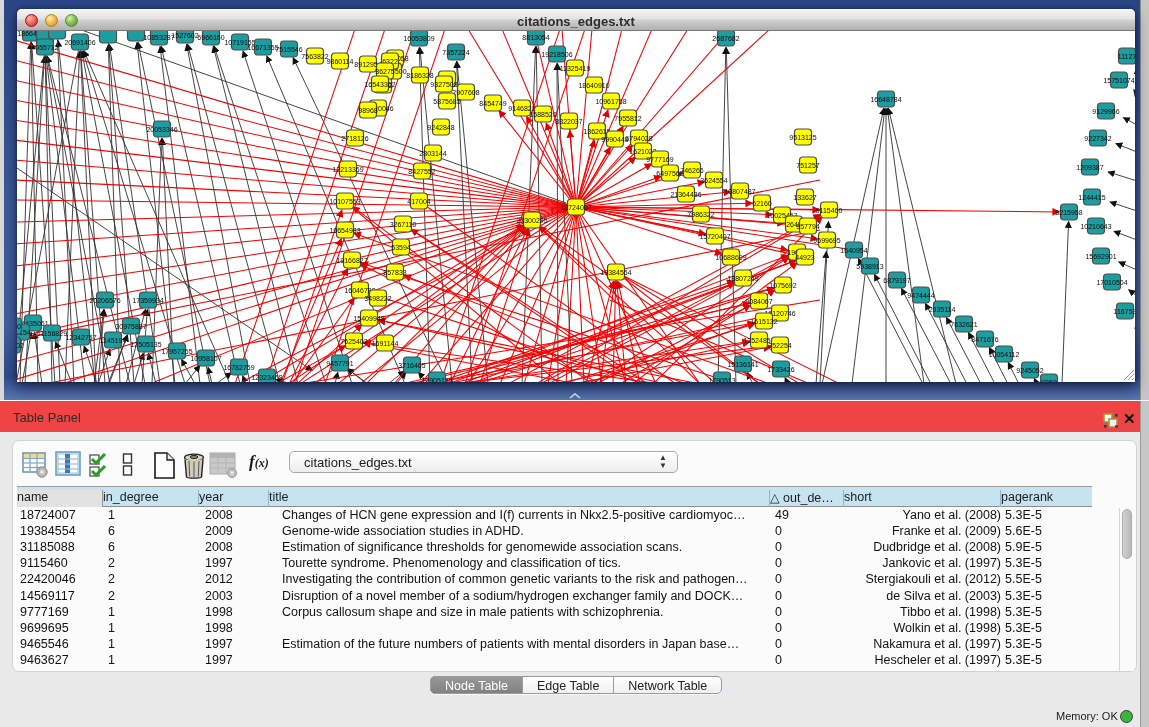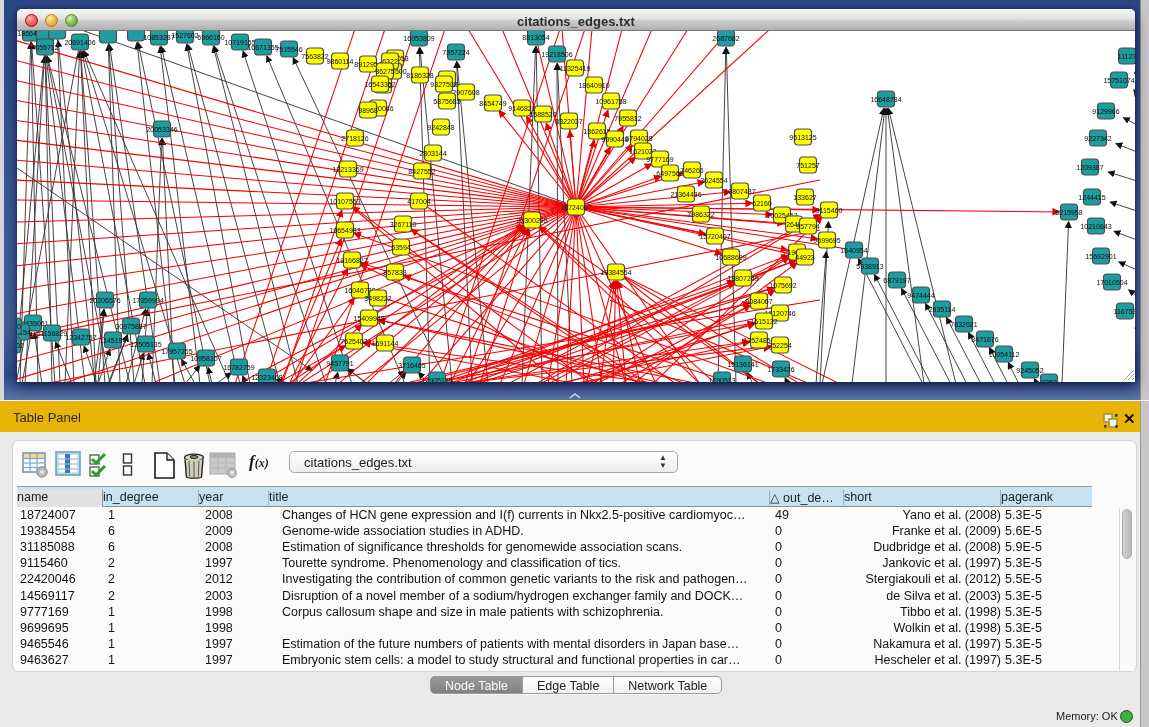--- a/index.html
+++ b/index.html
@@ -8,21 +8,21 @@
 .win{position:absolute;left:17px;top:9px;width:1118px;height:373px;border-radius:5px 5px 0 0;background:#fff;box-shadow:0 6px 14px rgba(0,0,25,.55),0 0 4px rgba(0,0,0,.4)}
 .tbar{position:absolute;left:0;top:0;width:100%;height:22px;border-radius:5px 5px 0 0;background:linear-gradient(180deg,#ffffff 0%,#f2f2f2 8%,#e3e3e3 45%,#cfcfcf 55%,#b0b0b0 100%);border-bottom:1px solid #777}
 .tbar .title{position:absolute;left:0;right:0;top:4.5px;text-align:center;font-size:13px;font-weight:bold;color:#2e2e2e}
 .tl{position:absolute;top:5px;width:13px;height:13px;border-radius:50%;}
 .tl.r{left:8px;background:radial-gradient(circle at 35% 30%,#ffb3a6,#ec5f50 55%,#b33325);border:1px solid #a03}
 .tl.y{left:28px;background:radial-gradient(circle at 35% 30%,#ffe9b0,#eeb440 55%,#c2822a);border:1px solid #a80}
 .tl.g{left:48px;background:radial-gradient(circle at 35% 30%,#d3f0a8,#7ab94a 55%,#4f8f2f);border:1px solid #583}
 .canvas{position:absolute;left:0;top:22px;width:1118px;height:351px;background:#fff;overflow:hidden}
 .panel{position:absolute;left:0;top:400px;width:1149px;height:327px;background:#e9e9e9;border-top:1px solid #f6f6f6}
 .panel .redge{position:absolute;left:1140px;top:0;width:9px;height:327px;background:#c6c6c6;border-left:1px solid #9a9a9a;z-index:9}
-.ptitle{position:absolute;left:0;top:0;width:100%;height:31px;background:#eab308}
+.ptitle{position:absolute;left:0;top:0;width:100%;height:31px;background:#ef4444}
 .ptitle span{position:absolute;left:13px;top:9px;font-size:13px;color:#2b2b2b}
 .float-ic{position:absolute;left:1103px;top:12px}
 .close-x{position:absolute;left:1123px;top:9px;font-size:15px;font-weight:bold;color:#111}
 .box{position:absolute;left:12px;top:39px;width:1125px;height:232px;background:#fbfbfb;border:1px solid #d2d2d2;border-radius:7px}
 .ticon{position:absolute;top:50px}
 .fx{position:absolute;left:249px;top:51px;font-size:17px;font-style:italic;font-weight:bold;color:#1a1a1a;font-family:"Liberation Serif",serif}
 .fx span{font-size:12px}
 .dd{position:absolute;left:289px;top:50px;width:389px;height:22px;background:linear-gradient(180deg,#fff,#ededed);border:1px solid #a9a9a9;border-radius:5px}
 .dd .t{position:absolute;left:14px;top:3px;font-size:13px;color:#1a1a1a}
 .dd .arr{position:absolute;right:10px;top:2px;font-size:8px;color:#333;line-height:8px;text-align:center}
@@ -758,21 +758,20 @@
       <span class="c2">1997</span>
       <span class="c3">Estimation of the future numbers of patients with mental disorders in Japan base…</span>
       <span class="c4">0</span>
       <span class="c5">Nakamura et al. (1997)</span>
       <span class="c6">5.3E-5</span>
     </div>
     <div class="tr" style="top:251.9px">
       <span class="c0">9463627</span>
       <span class="c1">1</span>
       <span class="c2">1997</span>
-      <span class="c3">Embryonic stem cells: a model to study structural and functional properties in car…</span>
       <span class="c4">0</span>
       <span class="c5">Hescheler et al. (1997)</span>
       <span class="c6">5.3E-5</span>
     </div>
  <div class="sbar">
       <div class="thumb"></div>
     </div>
  <div class="tabs">
       <div class="tab sel">Node Table</div>
       <div class="tab">Edge Table</div>

